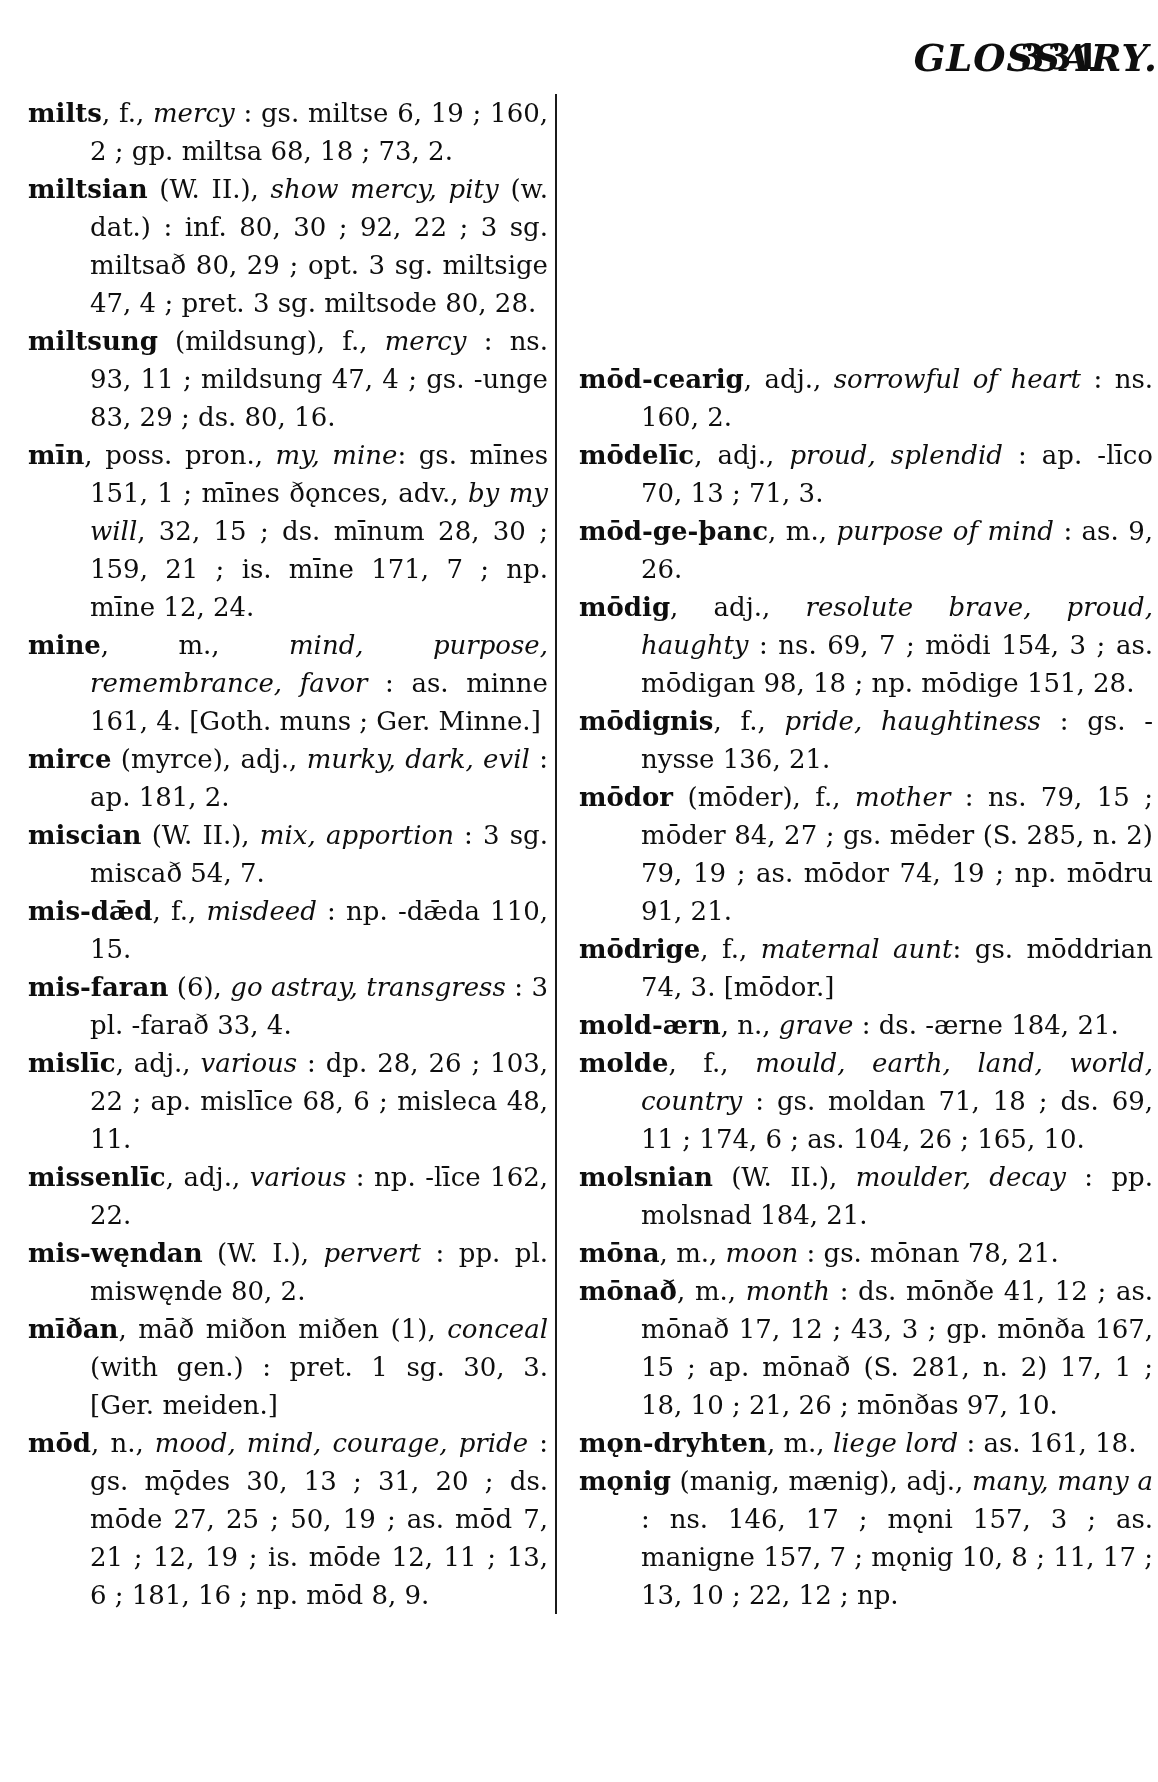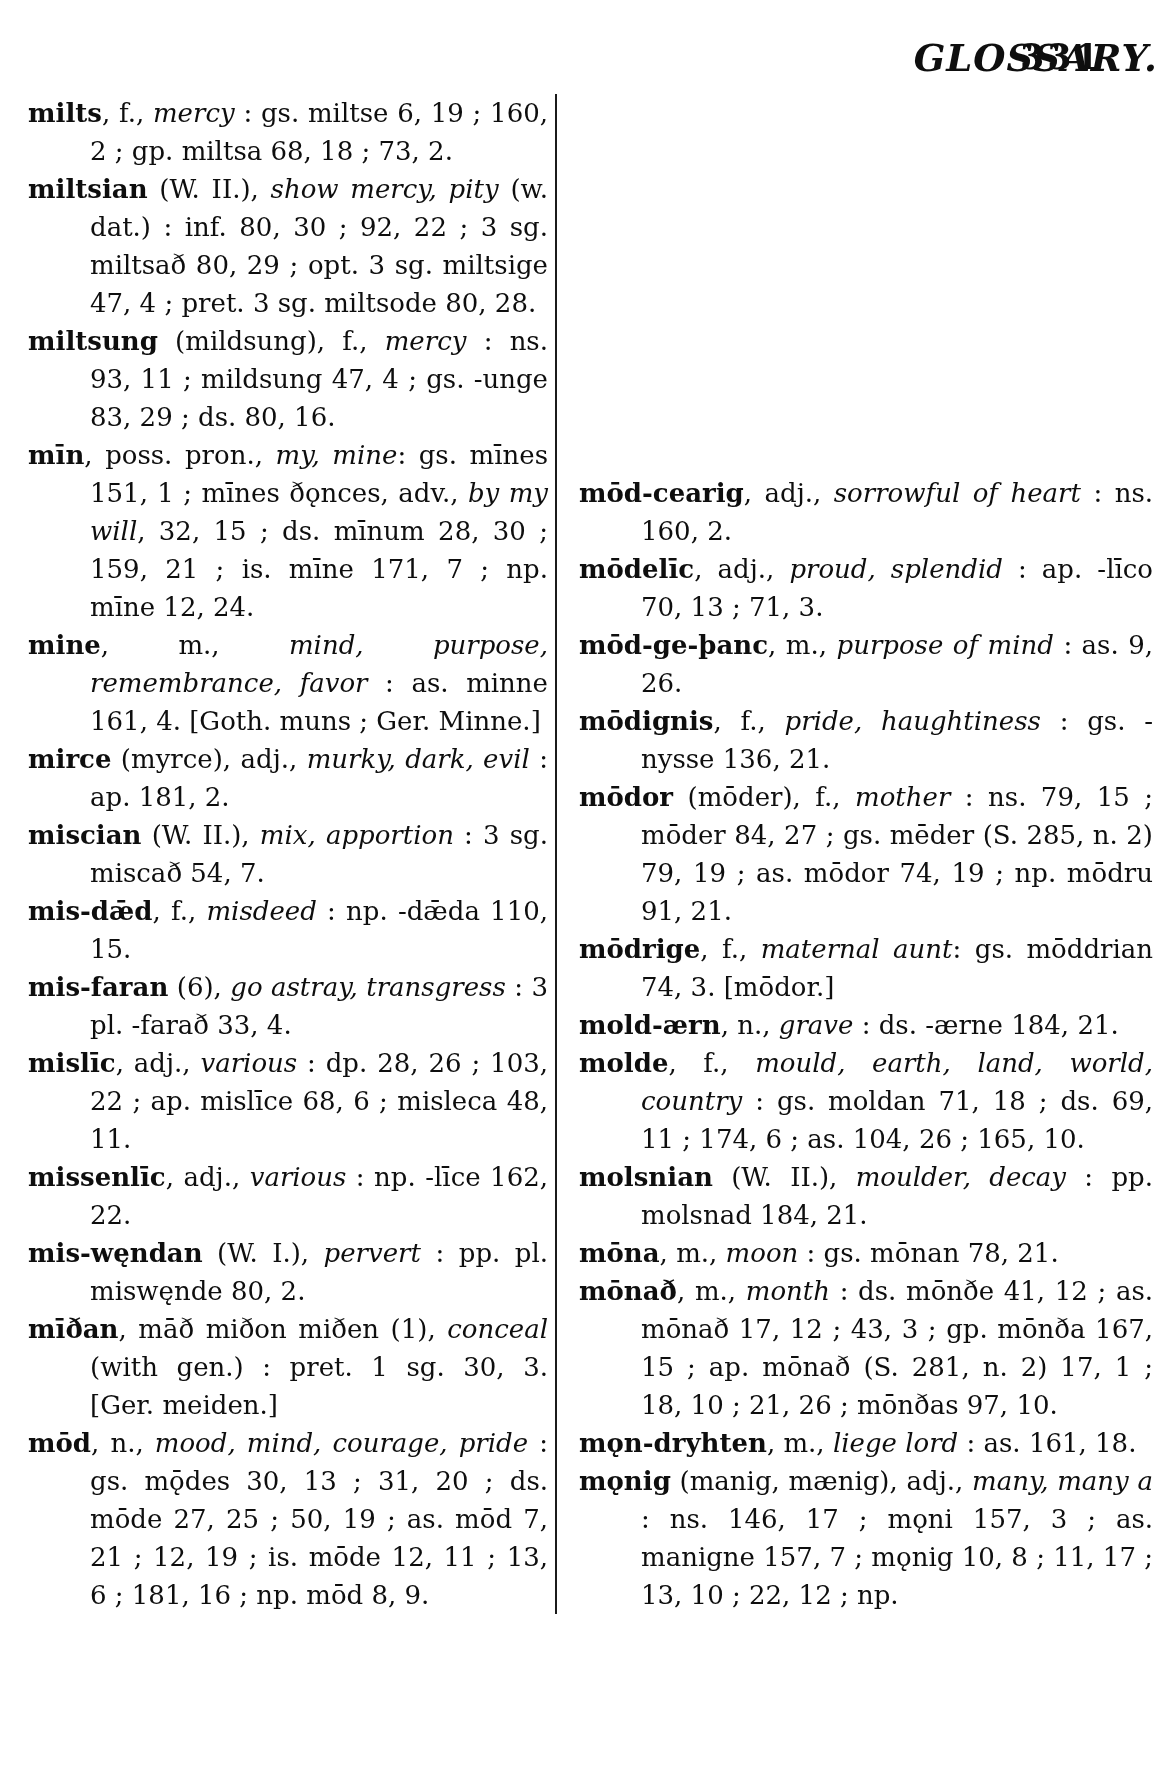--- a/index.html
+++ b/index.html
@@ -90,20 +90,21 @@
       <p class="entry"><span class="seg-b">missenlīc</span><span class="seg-r">, adj., </span><span class="seg-i">various</span><span class="seg-r"> : np. -līce 162, 22.</span></p>
       <p class="entry"><span class="seg-b">mis-węndan</span><span class="seg-r"> (W. I.), </span><span class="seg-i">pervert</span><span class="seg-r"> : pp. pl. miswęnde 80, 2.</span></p>
       <p class="entry"><span class="seg-b">mīðan</span><span class="seg-r">, māð miðon miðen (1), </span><span class="seg-i">conceal</span><span class="seg-r"> (with gen.) : pret. 1 sg. 30, 3. [Ger. meiden.]</span></p>
       <p class="entry"><span class="seg-b">mōd</span><span class="seg-r">, n., </span><span class="seg-i">mood, mind, courage, pride</span><span class="seg-r"> : gs. mǭdes 30, 13 ; 31, 20 ; ds. mōde 27, 25 ; 50, 19 ; as. mōd 7, 21 ; 12, 19 ; is. mōde 12, 11 ; 13, 6 ; 181, 16 ; np. mōd 8, 9.</span></p>
     </div>
   <div class="divider"></div>
   <div class="col col-right">
       <p class="entry"><span class="seg-b">mōd-cearig</span><span class="seg-r">, adj., </span><span class="seg-i">sorrowful of heart</span><span class="seg-r"> : ns. 160, 2.</span></p>
       <p class="entry"><span class="seg-b">mōdelīc</span><span class="seg-r">, adj., </span><span class="seg-i">proud, splendid</span><span class="seg-r"> : ap. -līco 70, 13 ; 71, 3.</span></p>
       <p class="entry"><span class="seg-b">mōd-ge-þanc</span><span class="seg-r">, m., </span><span class="seg-i">purpose of mind</span><span class="seg-r"> : as. 9, 26.</span></p>
+      <p class="entry"><span class="seg-b">mōdig</span><span class="seg-r">, adj., </span><span class="seg-i">resolute brave, proud, haughty</span><span class="seg-r"> : ns. 69, 7 ; mödi 154, 3 ; as. mōdigan 98, 18 ; np. mōdige 151, 28.</span></p>
       <p class="entry"><span class="seg-b">mōdignis</span><span class="seg-r">, f., </span><span class="seg-i">pride, haughtiness</span><span class="seg-r"> : gs. -nysse 136, 21.</span></p>
       <p class="entry"><span class="seg-b">mōdor</span><span class="seg-r"> (mōder), f., </span><span class="seg-i">mother</span><span class="seg-r"> : ns. 79, 15 ; mōder 84, 27 ; gs. mēder (S. 285, n. 2) 79, 19 ; as. mōdor 74, 19 ; np. mōdru 91, 21.</span></p>
       <p class="entry"><span class="seg-b">mōdrige</span><span class="seg-r">, f., </span><span class="seg-i">maternal aunt</span><span class="seg-r">: gs. mōddrian 74, 3. [mōdor.]</span></p>
       <p class="entry"><span class="seg-b">mold-ærn</span><span class="seg-r">, n., </span><span class="seg-i">grave</span><span class="seg-r"> : ds. -ærne 184, 21.</span></p>
       <p class="entry"><span class="seg-b">molde</span><span class="seg-r">, f., </span><span class="seg-i">mould, earth, land, world, country</span><span class="seg-r"> : gs. moldan 71, 18 ; ds. 69, 11 ; 174, 6 ; as. 104, 26 ; 165, 10.</span></p>
       <p class="entry"><span class="seg-b">molsnian</span><span class="seg-r"> (W. II.), </span><span class="seg-i">moulder, decay</span><span class="seg-r"> : pp. molsnad 184, 21.</span></p>
       <p class="entry"><span class="seg-b">mōna</span><span class="seg-r">, m., </span><span class="seg-i">moon</span><span class="seg-r"> : gs. mōnan 78, 21.</span></p>
       <p class="entry"><span class="seg-b">mōnað</span><span class="seg-r">, m., </span><span class="seg-i">month</span><span class="seg-r"> : ds. mōnðe 41, 12 ; as. mōnað 17, 12 ; 43, 3 ; gp. mōnða 167, 15 ; ap. mōnað (S. 281, n. 2) 17, 1 ; 18, 10 ; 21, 26 ; mōnðas 97, 10.</span></p>
       <p class="entry"><span class="seg-b">mǫn-dryhten</span><span class="seg-r">, m., </span><span class="seg-i">liege lord</span><span class="seg-r"> : as. 161, 18.</span></p>
       <p class="entry"><span class="seg-b">mǫnig</span><span class="seg-r"> (manig, mænig), adj., </span><span class="seg-i">many, many a</span><span class="seg-r"> : ns. 146, 17 ; mǫni 157, 3 ; as. manigne 157, 7 ; mǫnig 10, 8 ; 11, 17 ; 13, 10 ; 22, 12 ; np.</span></p>

